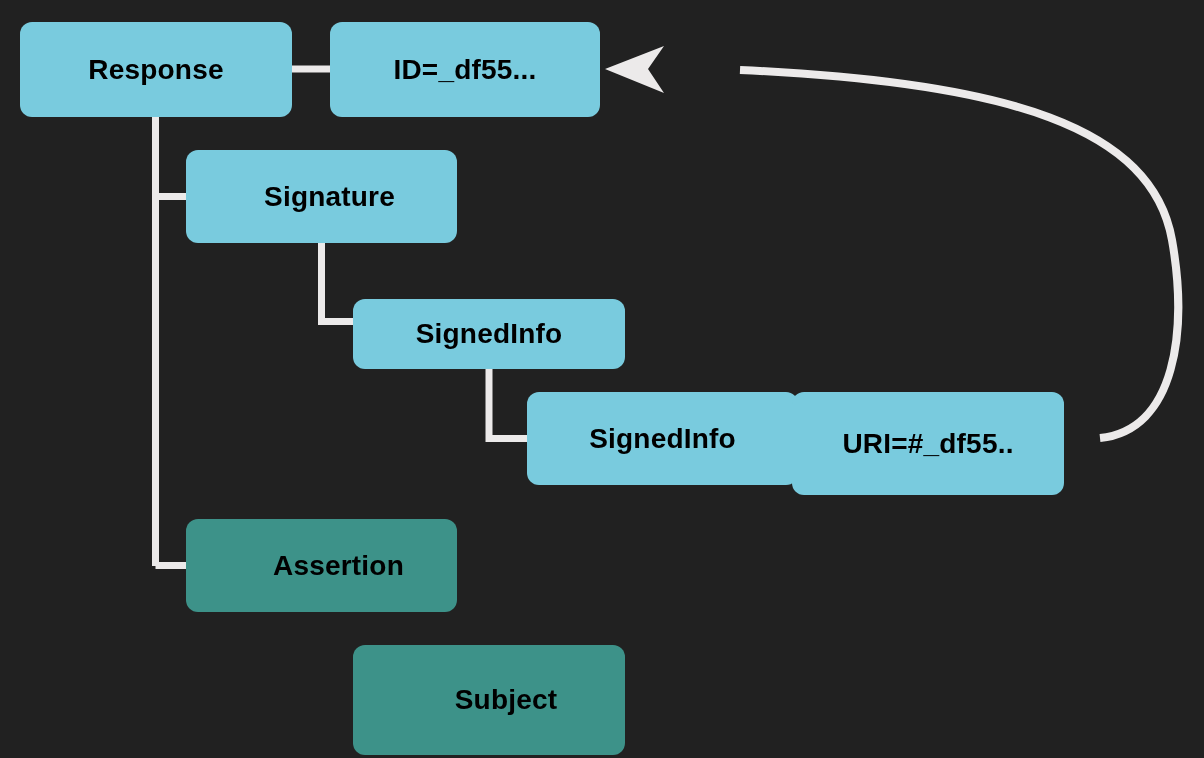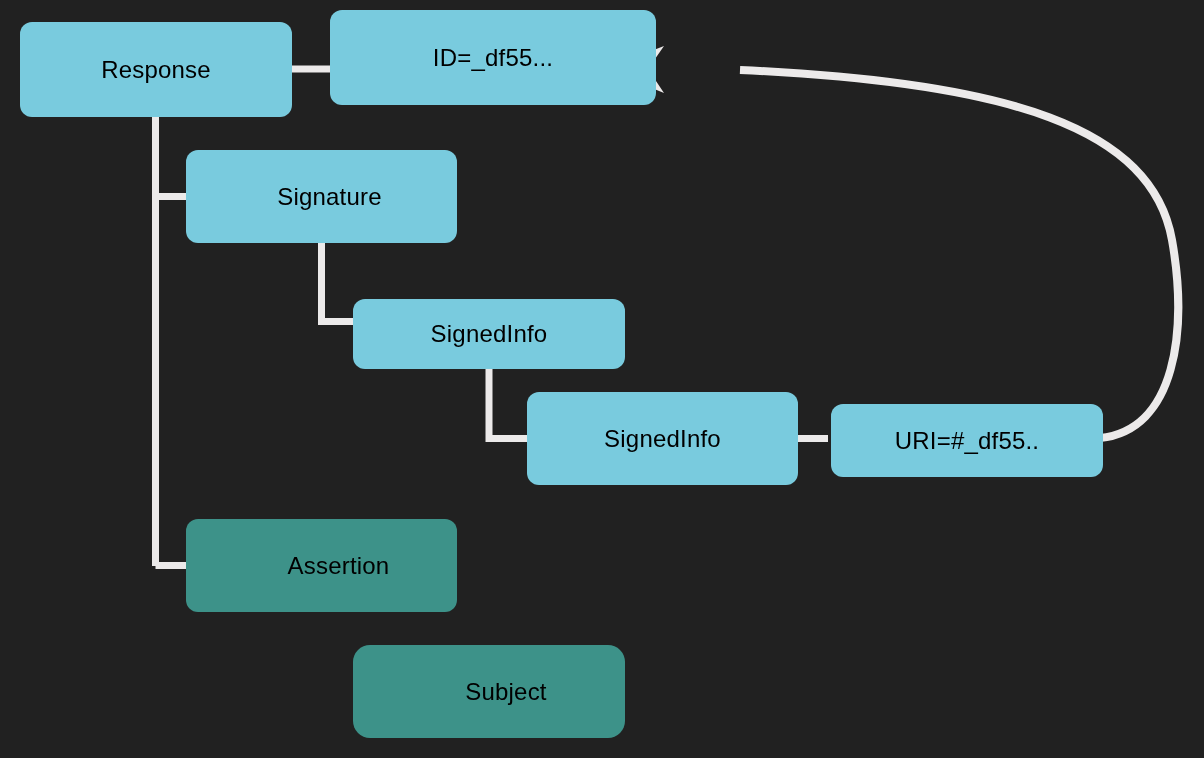--- a/index.html
+++ b/index.html
@@ -29,43 +29,43 @@
     pointer-events: none;
   }
   .node {
     position: absolute;
     box-sizing: border-box;
     border-radius: 12px;
     display: flex;
     align-items: center;
     justify-content: center;
     color: #000000;
-    font-size: 24px;
-    font-weight: 400;
+    font-size: 28px;
+    font-weight: 700;
     letter-spacing: 0.2px;
     line-height: 1;
     font-family: "Liberation Sans", sans-serif;
     white-space: nowrap;
     user-select: none;
   }
   .node-label {
     pointer-events: none;
   }
   .node.blue  { background: #79cbde; }
   .node.teal  { background: #3d9289; padding-left: 34px; }
 
   
   #node-response   { left: 20px;  top: 22px;  width: 272px; height: 95px; }
-  #node-id         { left: 330px; top: 10px;  width: 326px; height: 95px; }
+  #node-id         { left: 330px; top: 22px;  width: 270px; height: 95px; }
   #node-signature  { left: 186px; top: 150px; width: 271px; height: 93px; padding-left: 16px; }
   #node-signedinfo { left: 353px; top: 275px; width: 272px; height: 70px; margin-top: 24px; }
   #node-reference  { left: 527px; top: 392px; width: 271px; height: 93px; }
-  #node-uri        { left: 831px; top: 392px; width: 272px; height: 73px; margin-top: 12px; }
+  #node-uri        { left: 792px; top: 392px; width: 272px; height: 103px; }
   #node-assertion  { left: 186px; top: 519px; width: 271px; height: 93px; }
-  #node-subject    { left: 353px; top: 645px; width: 272px; height: 93px; border-radius: 17px; }
+  #node-subject    { left: 353px; top: 645px; width: 272px; height: 110px; }
 </style>
 </head>
 <body>
 
 <div id="diagram-canvas">
 
   <svg id="edge-layer" viewBox="0 0 1204 758">
 
     <path d="M 292 69 L 330 69" stroke="#eceaea" stroke-width="7" fill="none" stroke-linecap="butt"></path>
 

